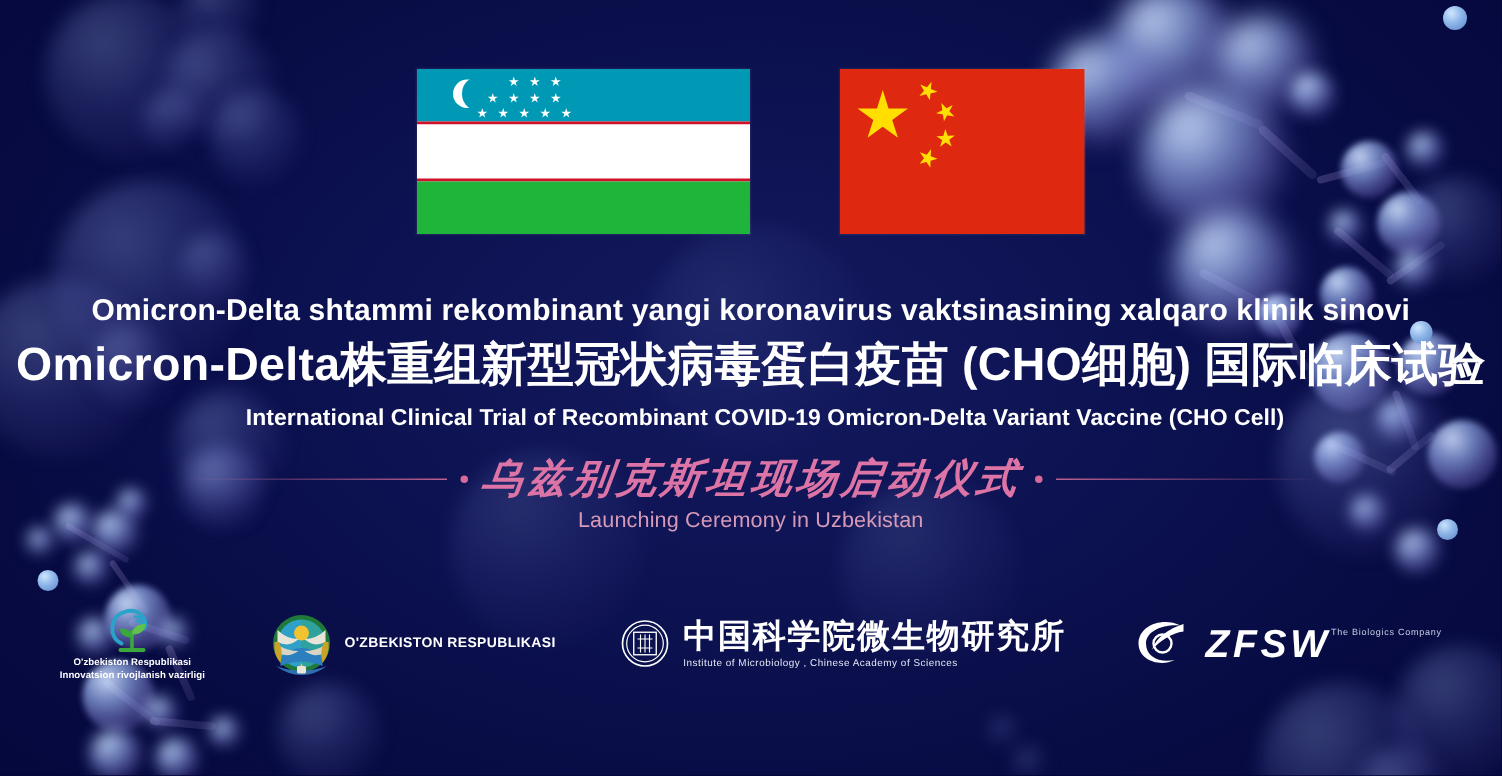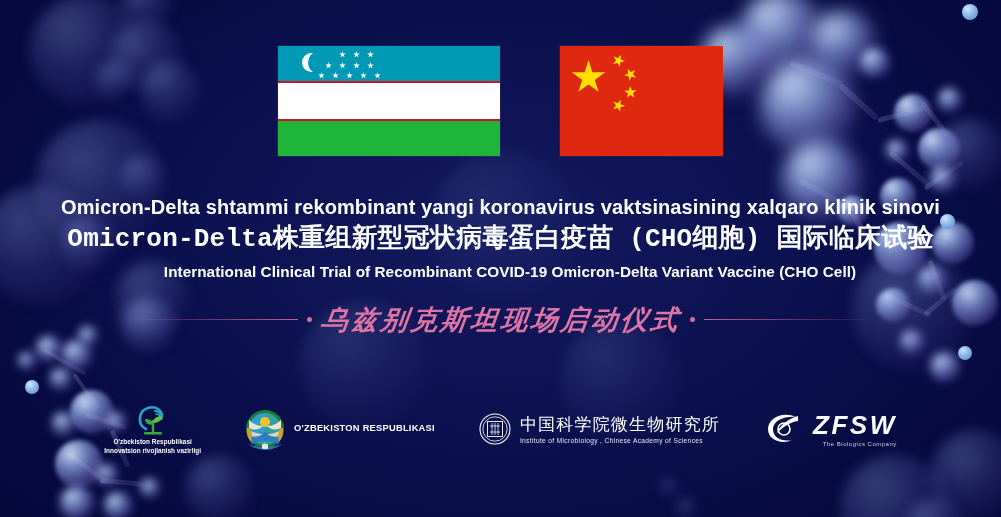--- a/index.html
+++ b/index.html
@@ -81,22 +81,22 @@
     clip-path:polygon(50% 0%,61% 35%,98% 35%,68% 57%,79% 91%,50% 70%,21% 91%,32% 57%,2% 35%,39% 35%);
   }
 
   
   .titles{ position:absolute; top:196px; left:0; width:100%; text-align:center; }
   .t-uz{
     font-size:20px; font-weight:bold; color:#ffffff; letter-spacing:.1px;
     line-height:1.18;
   }
   .t-cn{
-    font-size:26px; font-weight:bold; color:#ffffff; letter-spacing:.2px;
-    line-height:1.3; margin-top:3px;font-family:Liberation Mono, monospace;
+    font-size:31px; font-weight:bold; color:#ffffff; letter-spacing:.2px;
+    line-height:1.3; margin-top:3px;
   }
   .t-en{
     font-size:15.3px; font-weight:bold; color:#ffffff; letter-spacing:.05px;
     margin-top:7px;
     padding-left:19px;
   }
 
   
   .ceremony{ position:absolute; top:303px; left:0; width:100%; text-align:center; }
   .c-uz{
@@ -138,27 +138,27 @@
 
   
   .emblem{ width:40px; height:42px; position:relative; }
   .health-text{ color:#ffffff; font-size:9.3px; font-weight:bold; line-height:1.5; letter-spacing:.25px; white-space:nowrap; }
 
   
   .cas-seal{ width:32px; height:32px; position:relative; }
   .cas-block{ display:flex; flex-direction:column; }
   .cas-cn{
     font-family:"DejaVu Serif", serif;
-    color:#ffffff; font-size:17px; font-weight:normal; letter-spacing:1.2px; line-height:1.1; white-space:nowrap;
+    color:#ffffff; font-size:22px; font-weight:bold; letter-spacing:1.2px; line-height:1.1; white-space:nowrap;
   }
   .cas-en{ color:#e4e8f5; font-size:6.6px; letter-spacing:.35px; white-space:nowrap; margin-top:3px; }
 
   
   .zf-mark{ width:40px; height:32px; position:relative; }
-  .zf-block{ display:flex; flex-direction:column; align-items:flex-end; }
+  .zf-block{ display:flex; flex-direction:row; align-items:flex-start; }
   .zf-name{
     color:#ffffff; font-size:26px; font-weight:bold; font-style:italic;
     letter-spacing:2.5px; line-height:1; white-space:nowrap;
   }
   .zf-tag{ color:#c8cfe4; font-size:6px; letter-spacing:.5px; white-space:nowrap; margin-top:3px; }
 </style>
 </head>
 <body>
 
 <div class="stage">
@@ -293,20 +293,21 @@
   </div>
 
   <div class="ceremony">
     <div class="c-cn-row">
       <div class="deco-line"></div>
       <div class="deco-dot"></div>
       <div class="c-cn">乌兹别克斯坦现场启动仪式</div>
       <div class="deco-dot"></div>
       <div class="deco-line right"></div>
     </div>
+    <div class="c-en">Launching Ceremony in Uzbekistan</div>
   </div>
 
   <div class="logos">
 
     <div class="logo logo-innov">
       <div class="innov-mark">
         <svg viewBox="0 0 40 32" width="40" height="32">
           <path d="M13 26 C4 22,5 8,15 5 C24 2,31 9,28 16" fill="none" stroke="#29a3c9" stroke-width="2.6" stroke-linecap="round"></path>
           <path d="M22 8 C26 8,29 11,29 15" fill="none" stroke="#29a3c9" stroke-width="1.8" stroke-linecap="round"></path>
           <path d="M23 11 C26 11,27 13,27 15" fill="none" stroke="#29a3c9" stroke-width="1.6" stroke-linecap="round"></path>

